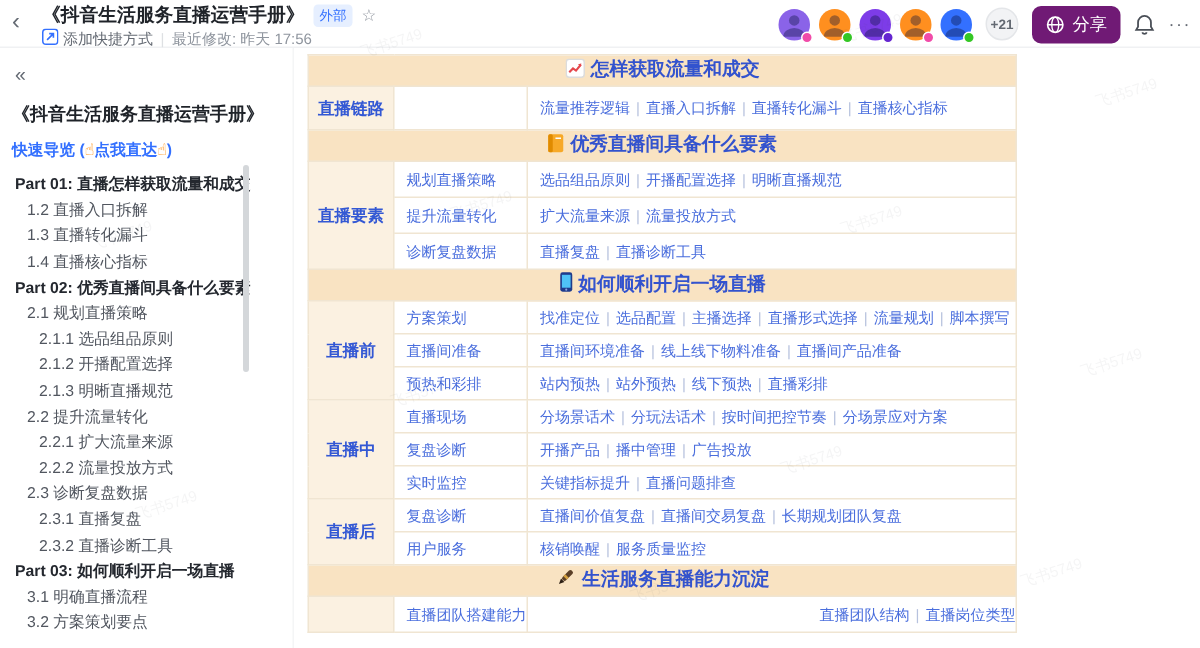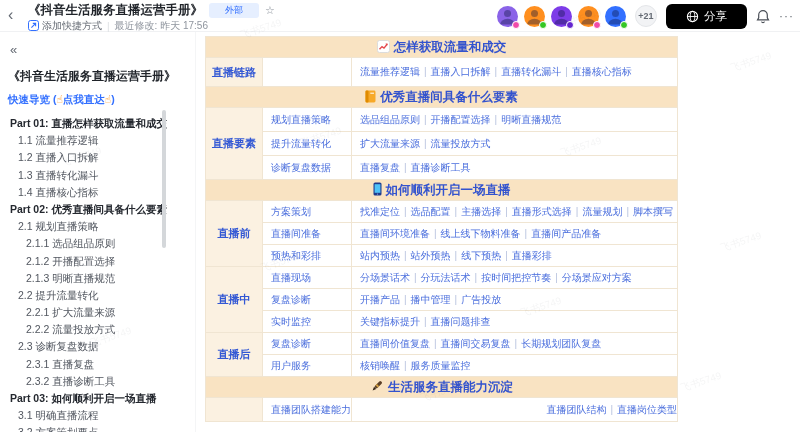--- a/index.html
+++ b/index.html
@@ -6,34 +6,34 @@
   html,body { width:800px; height:432px; overflow:hidden; background:#fff;
     font-family:"Liberation Sans","DejaVu Sans",sans-serif; color:#1f2329; }
 
   
   .topbar { position:absolute; top:0; left:0; width:800px; height:32px; background:#fff;
     border-bottom:1px solid #f0f1f3; z-index:5; }
   .back { position:absolute; left:8px; top:5px; font-size:16px; color:#646a73; cursor:pointer; line-height:20px;}
   .tb-left { position:absolute; left:28px; top:2px; }
   .tb-title-row { display:flex; align-items:center; height:16px; gap:6px; }
   .tb-title { font-size:12.5px; font-weight:700; color:#1f2329; }
-  .tb-badge { font-size:9px; color:#3370ff; background:#e6efff; border-radius:3px; padding:1px 16px; }
+  .tb-badge { font-size:9px; color:#3370ff; background:#e6efff; border-radius:3px; padding:1px 4px; }
   .tb-star { font-size:11px; color:#8f959e; }
   .tb-sub-row { display:flex; align-items:center; height:14px; gap:5px; margin-top:1px; }
   .tb-shortcut { display:flex; align-items:center; gap:3px; font-size:10px; color:#646a73; cursor:pointer;text-align:right;}
   .tb-divider { color:#dee0e3; font-size:10px; }
   .tb-modified { font-size:10px; color:#8f959e; }
   .tb-right { position:absolute; right:6px; top:0; height:32px; display:flex; align-items:center; gap:9px; }
   .avatars { display:flex; gap:6px; }
   .avatar { position:relative; width:21px; height:21px; border-radius:50%; cursor:pointer; overflow:visible;}
   .avatar svg { border-radius:50%; display:block;}
   .avatar .dot { position:absolute; right:-2px; bottom:-2px; width:8px; height:8px; border-radius:50%; border:1.5px solid #fff; }
   .more-count { width:22px; height:22px; border-radius:50%; background:#f2f3f5; border:1px solid #e4e6e9;
     font-size:9px; color:#646a73; display:flex; align-items:center; justify-content:center; cursor:pointer;font-weight:bold;}
-  .share-btn { height:25px; padding:0 20px; background:#000000; border:none; border-radius:6px;
+  .share-btn { height:25px; padding:0 9px; background:#701a75; border:none; border-radius:6px;
     color:#fff; font-size:11.5px; display:flex; align-items:center; gap:5px; cursor:pointer;
     font-family:"Liberation Sans","DejaVu Sans",sans-serif;}
   .bell { cursor:pointer; display:flex; align-items:center; }
   .more-menu { font-size:12px; color:#646a73; letter-spacing:1px; cursor:pointer; }
 
   
   .sidebar { position:absolute; top:32px; left:0; width:196px; bottom:0; background:#fff;
     border-right:1px solid #f4f5f6; padding:10px 0 0 8px; overflow:hidden;}
   .collapse { font-size:13px; color:#646a73; cursor:pointer; margin-left:2px;}
   .sb-doc-title { margin-top:11px; font-size:12px; font-weight:700; color:#1f2329; }
@@ -155,21 +155,20 @@
 
 <div class="sidebar">
   <div class="collapse">«</div>
   <div class="sb-doc-title">《抖音生活服务直播运营手册》</div>
   <div class="quick-nav">
     <span class="qn-label">快速导览</span>
     <span class="qn-paren">(</span><span class="hand">☝</span><span class="qn-cta">点我直达</span><span class="hand">☝</span><span class="qn-paren">)</span>
   </div>
   <div class="outline">
       <div class="oitem lvl0 bold">Part 01: 直播怎样获取流量和成交</div>
-      <div class="oitem lvl1">1.1 流量推荐逻辑</div>
       <div class="oitem lvl1">1.2 直播入口拆解</div>
       <div class="oitem lvl1">1.3 直播转化漏斗</div>
       <div class="oitem lvl1">1.4 直播核心指标</div>
       <div class="oitem lvl0 bold">Part 02: 优秀直播间具备什么要素</div>
       <div class="oitem lvl1">2.1 规划直播策略</div>
       <div class="oitem lvl2">2.1.1 选品组品原则</div>
       <div class="oitem lvl2">2.1.2 开播配置选择</div>
       <div class="oitem lvl2">2.1.3 明晰直播规范</div>
       <div class="oitem lvl1">2.2 提升流量转化</div>
       <div class="oitem lvl2">2.2.1 扩大流量来源</div>

